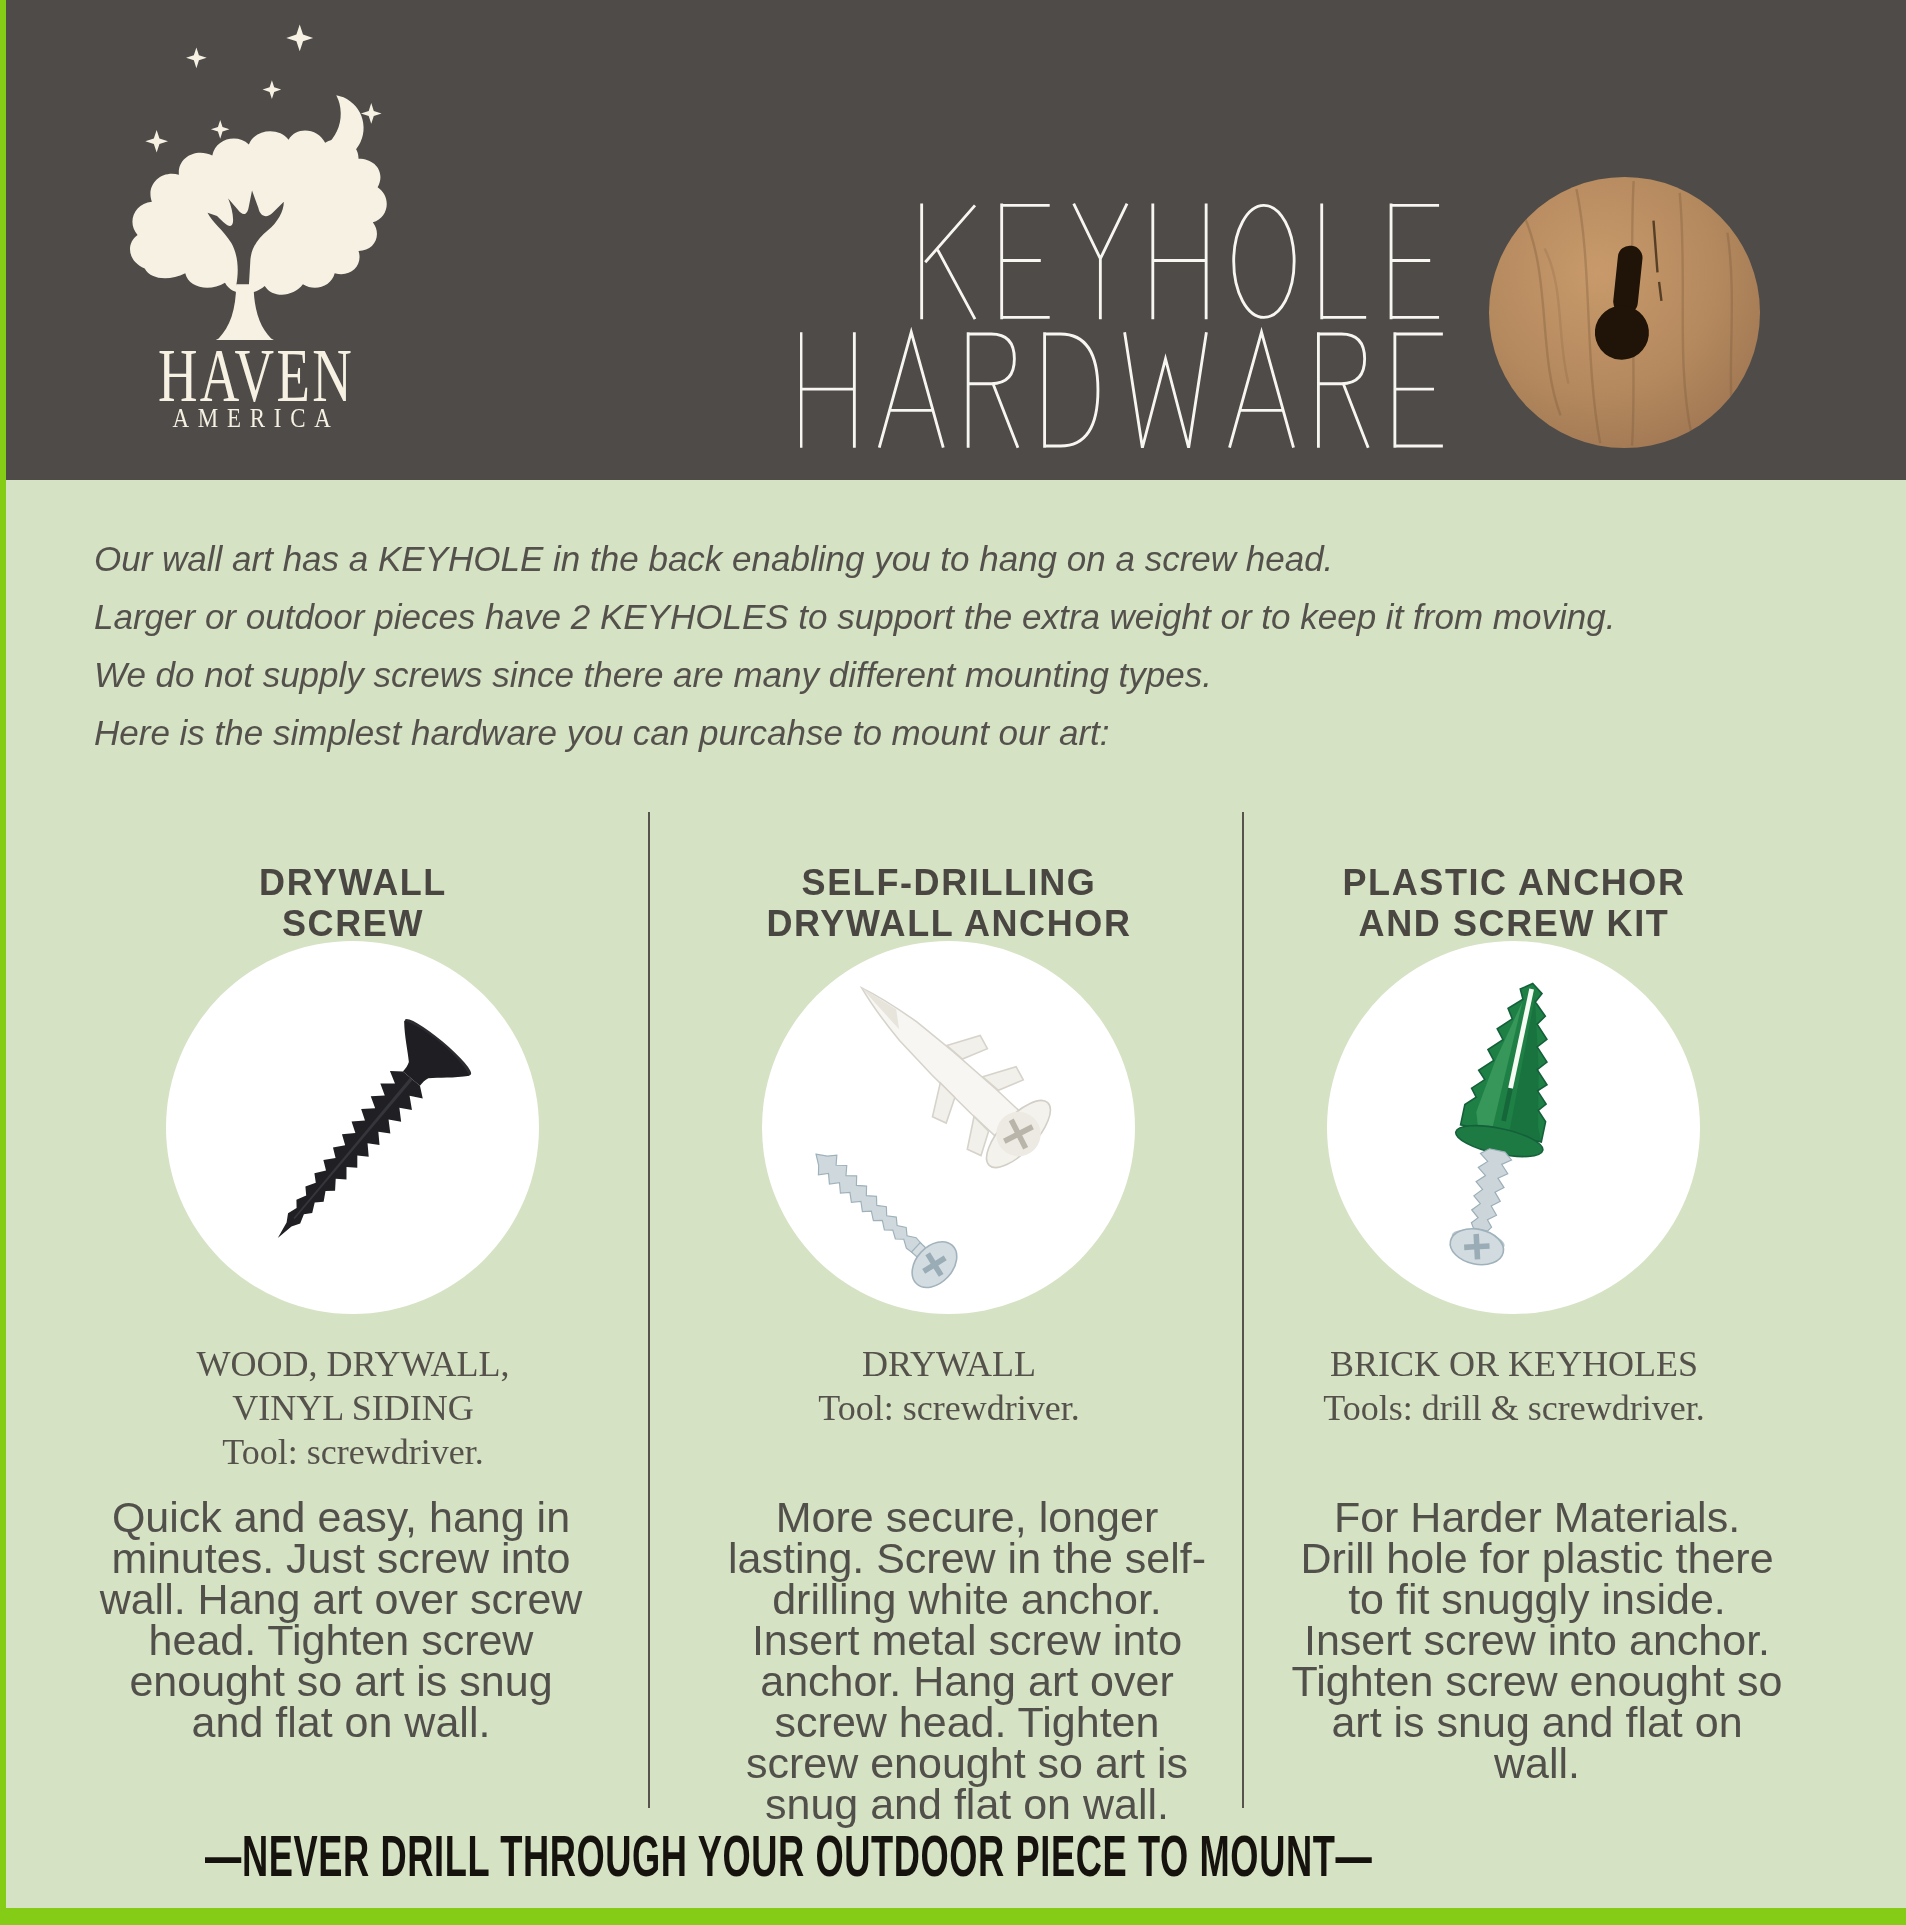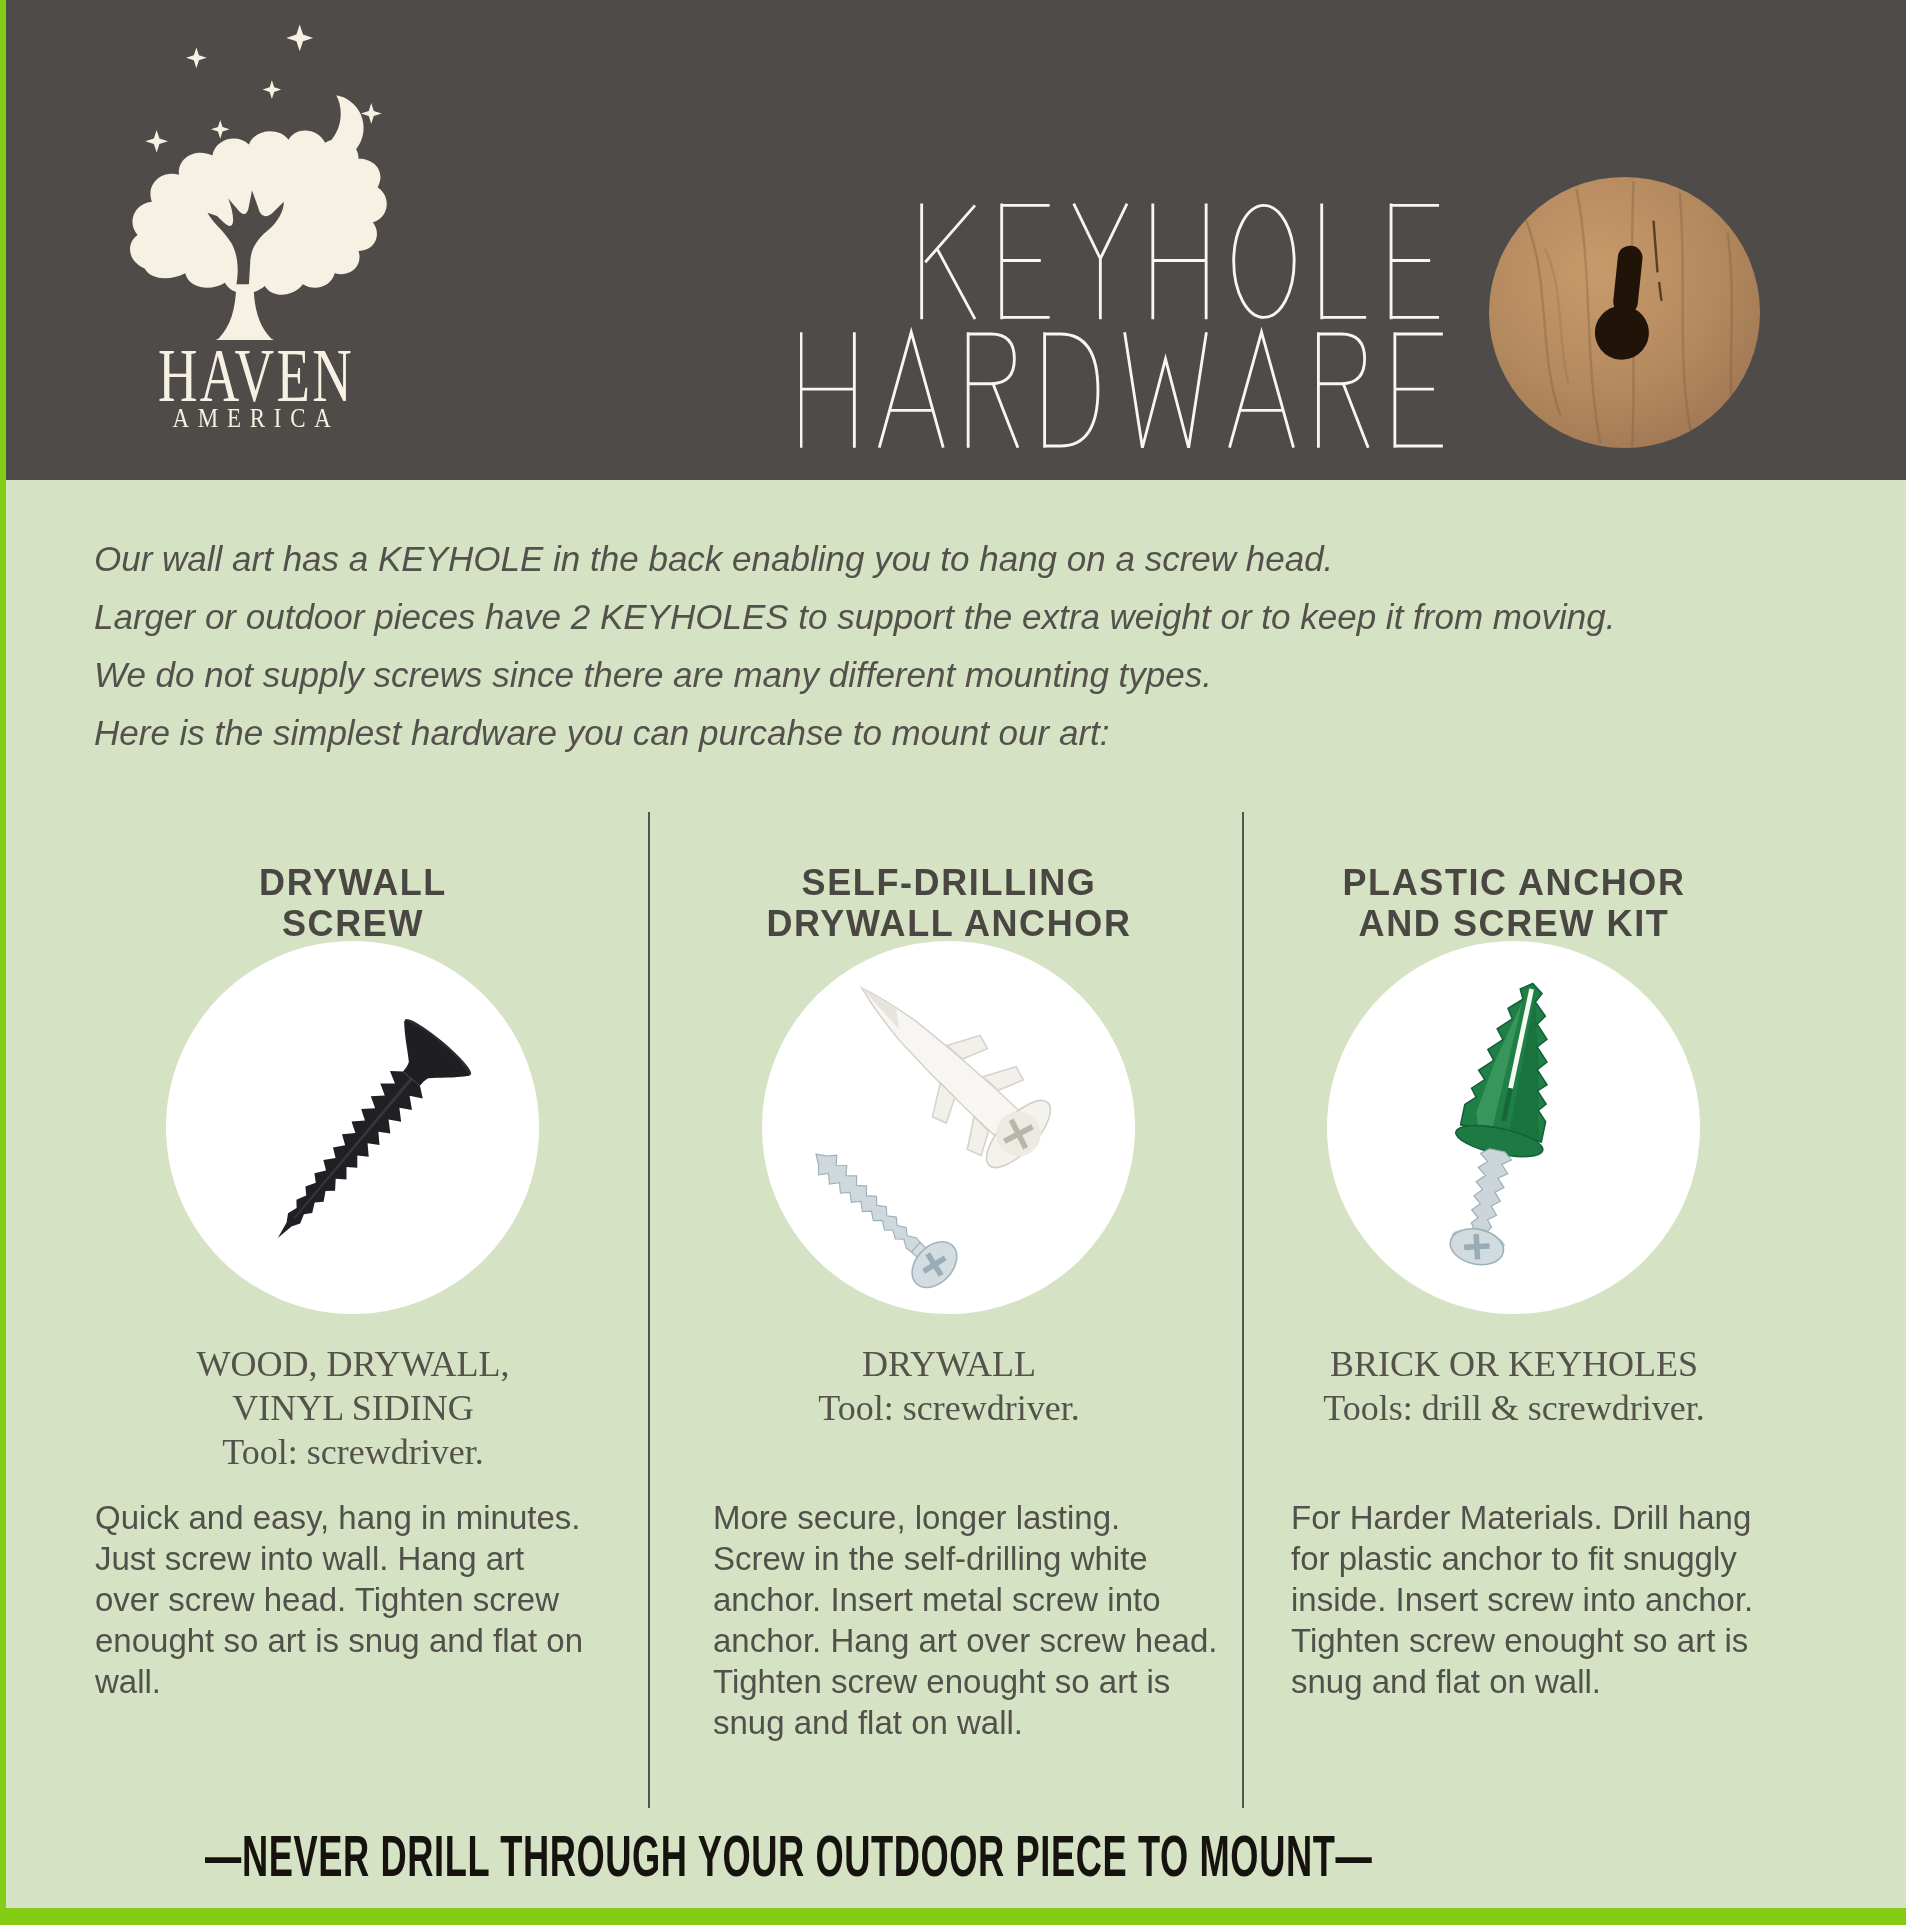--- a/index.html
+++ b/index.html
@@ -31,21 +31,21 @@
   .d1{left:648px;} .d2{left:1242px;}
 
   .col{position:absolute;top:862px;width:516px;height:961px;}
   .c0{left:95px;} .c1{left:691px;} .c2{left:1256px;}
   .col-title{position:absolute;top:0;width:100%;text-align:center;color:#4a4743;
              font-size:36px;font-weight:bold;line-height:41px;letter-spacing:1.6px;}
   .circle{position:absolute;top:79px;left:71px;width:373px;height:373px;border-radius:50%;background:#ffffff;}
   .circle svg{position:absolute;left:0;top:0;width:100%;height:100%;}
   .mats{position:absolute;top:480px;width:100%;height:152px;text-align:center;color:#55524c;
         font-size:36px;line-height:44px;font-family:Liberation Serif, serif;}
-  .desc{position:absolute;top:635px;margin:0;color:#52504b;font-size:33px;line-height:41px;text-align:left;}
+  .desc{position:absolute;top:635px;margin:0;color:#52504b;font-size:43px;line-height:41px;text-align:center;}
   .c0 .desc{left:0;width:492px;}
   .c1 .desc{left:22px;width:508px;}
   .c2 .desc{left:35px;width:492px;}
 
   .footer{position:absolute;left:0;top:1828px;width:1907px;text-align:left;}
   .footer .cond{display:inline-block;color:#16130f;font-size:49px;font-weight:bold;letter-spacing:0.8px;
         transform:scale(.74,1.16);transform-origin:center;white-space:nowrap;}
 </style>
 </head>
 <body>
@@ -239,21 +239,21 @@
             <path transform="translate(0,174)" fill="#9aacb6" d="M-3.5,-16 L3.5,-16 L3.5,-3.5 L16,-3.5 L16,3.5 L3.5,3.5 L3.5,16 L-3.5,16 L-3.5,3.5 L-16,3.5 L-16,-3.5 L-3.5,-3.5 Z"></path>
           </g>
         </g>
       </svg>
     </div>
     <div class="mats">
       <div class="mat">BRICK OR KEYHOLES</div>
       <div class="mat"></div>
       <div class="mat tool">Tools: drill &amp; screwdriver.</div>
     </div>
-    <p class="desc">For Harder Materials. Drill hang for plastic anchor to fit snuggly inside. Insert screw into anchor. Tighten screw enought so art is snug and flat on wall.</p>
+    <p class="desc">For Harder Materials. Drill hole for plastic there to fit snuggly inside. Insert screw into anchor. Tighten screw enought so art is snug and flat on wall.</p>
   </section>
 
   <div class="footer">
     <span class="cond">—NEVER DRILL THROUGH YOUR OUTDOOR PIECE TO MOUNT—</span>
   </div>
 
 </div>
 
 
 </body></html>

